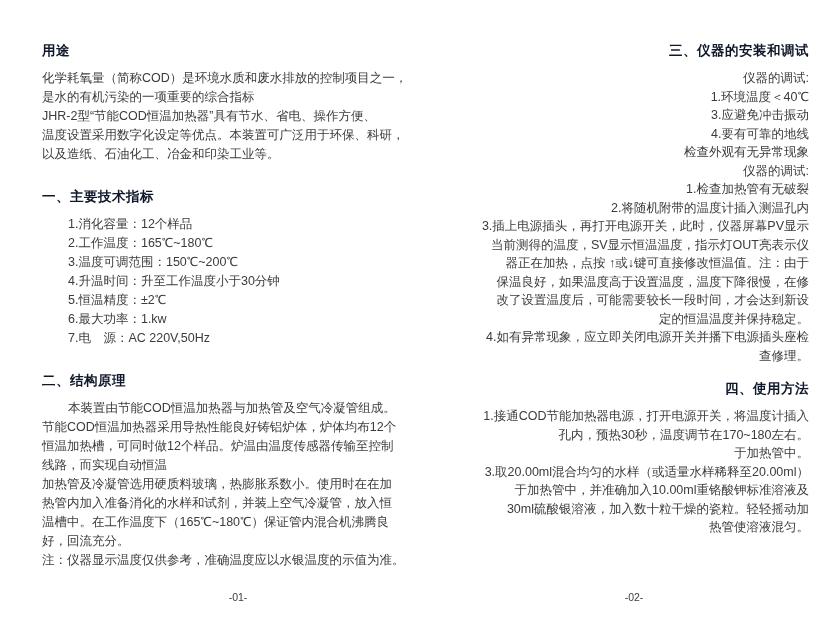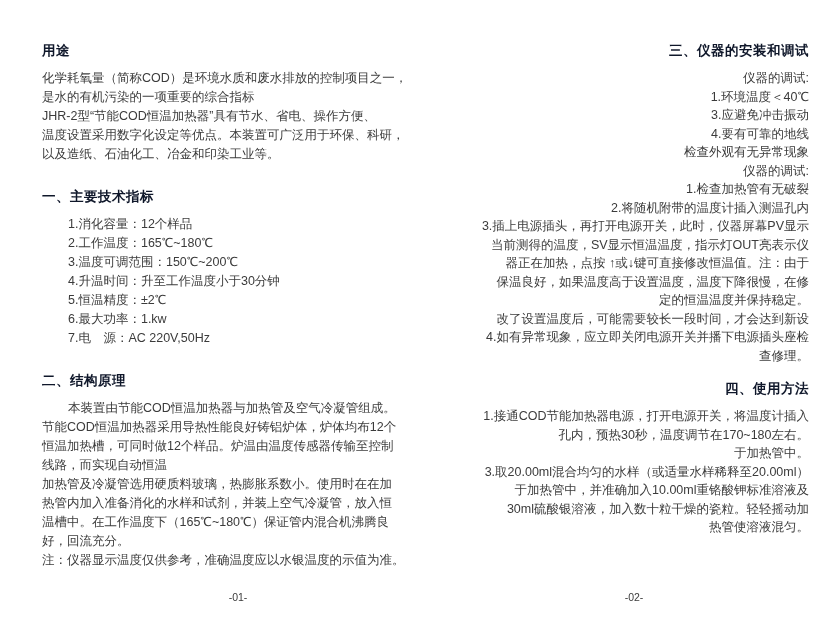--- a/index.html
+++ b/index.html
@@ -88,22 +88,22 @@
         <div class="line ind-1">3.应避免冲击振动</div>
         <div class="line ind-1">4.要有可靠的地线</div>
         <div class="line ind-2">检查外观有无异常现象</div>
         <div class="line ind-2">仪器的调试:</div>
         <div class="line ind-1">1.检查加热管有无破裂</div>
         <div class="line ind-1">2.将随机附带的温度计插入测温孔内</div>
         <div class="line ind-1">3.插上电源插头，再打开电源开关，此时，仪器屏幕PV显示</div>
         <div class="line ind-2">当前测得的温度，SV显示恒温温度，指示灯OUT亮表示仪</div>
         <div class="line ind-2">器正在加热，点按 ↑或↓键可直接修改恒温值。注：由于</div>
         <div class="line ind-2">保温良好，如果温度高于设置温度，温度下降很慢，在修</div>
+        <div class="line ind-2">改了设置温度后，可能需要较长一段时间，才会达到新设</div>
         <div class="line ind-2">定的恒温温度并保持稳定。</div>
-        <div class="line ind-2">改了设置温度后，可能需要较长一段时间，才会达到新设</div>
         <div class="line ind-1">4.如有异常现象，应立即关闭电源开关并播下电源插头座检</div>
         <div class="line ind-2">查修理。</div>
       </div>
       <div class="section">
         <div class="heading">四、使用方法</div>
         <div class="line ind-1">1.接通COD节能加热器电源，打开电源开关，将温度计插入</div>
         <div class="line ind-2">孔内，预热30秒，温度调节在170~180左右。</div>
         <div class="line ind-2">于加热管中。</div>
         <div class="line ind-1">3.取20.00ml混合均匀的水样（或适量水样稀释至20.00ml）</div>
         <div class="line ind-2">于加热管中，并准确加入10.00ml重铬酸钾标准溶液及</div>

